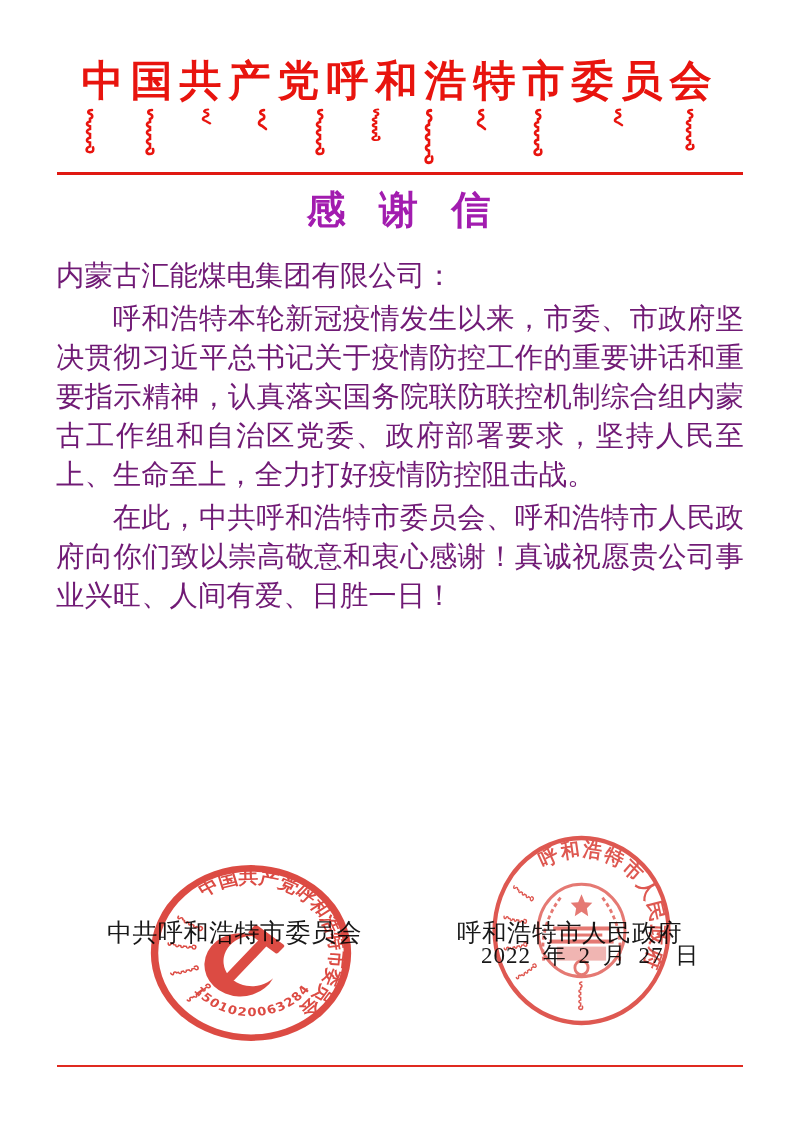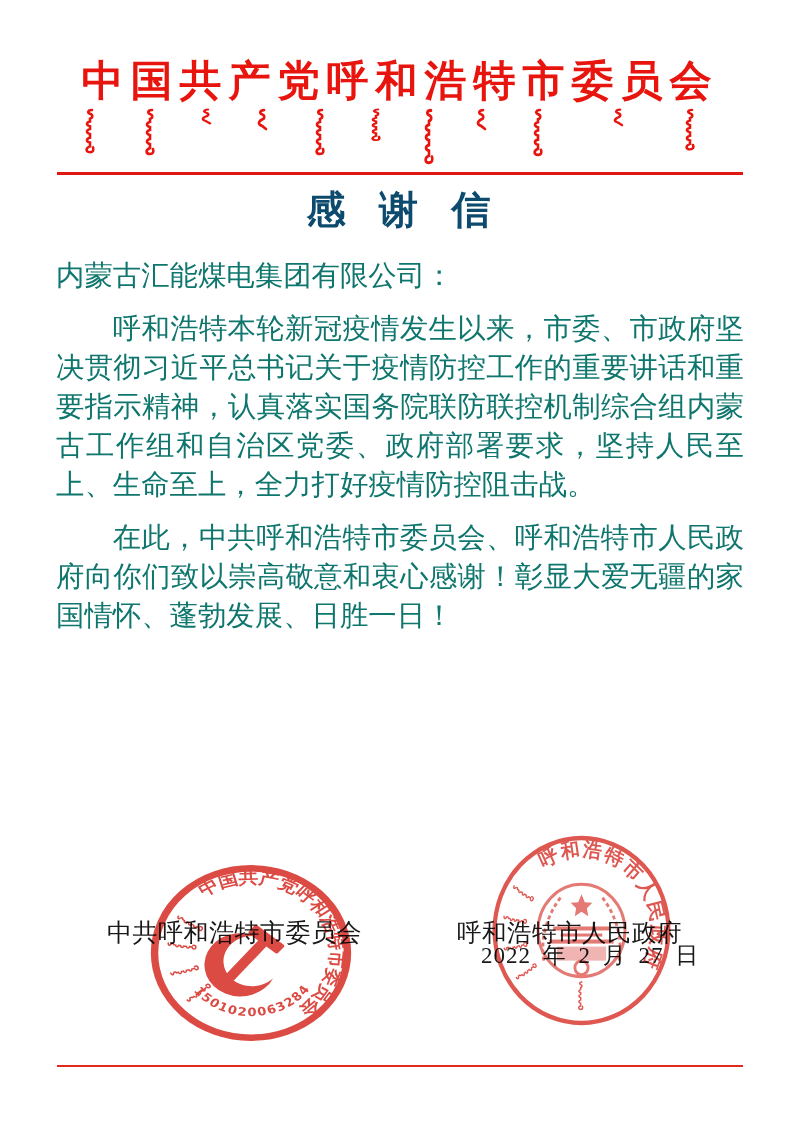--- a/index.html
+++ b/index.html
@@ -14,29 +14,29 @@
     letter-spacing:7px;white-space:nowrap;
   }
   .mongolian-row{position:absolute;top:106px;left:60px;width:680px;height:62px;color:#e8140e;}
   .rule{position:absolute;left:57px;width:686px;height:3px;background:#e01812;}
   .rule-top{top:172px;}
   .rule-bottom{top:1065px;height:2px;background:#e02a20;}
   
   .letter-title{
     position:absolute;top:183px;left:0;width:100%;margin:0;text-align:center;
     font-family:"DejaVu Sans","Liberation Sans",sans-serif;
-    font-size:39px;font-weight:700;color:#0c4a6e;letter-spacing:3px;word-spacing:14px;white-space:nowrap;
+    font-size:39px;font-weight:700;color:#a21caf;letter-spacing:3px;word-spacing:14px;white-space:nowrap;
   }
   
   .letter-body{
     position:absolute;top:256px;left:56px;width:688px;
-    font-size:28.4px;line-height:39px;color:#0f766e;
+    font-size:28.4px;line-height:39px;color:#701a75;
   }
   .letter-body p{margin:0;text-align:justify;text-justify:inter-ideograph;}
-  .letter-body p.para{text-indent:2em;margin-top:14px;}
+  .letter-body p.para{text-indent:2em;margin-top:4px;}
   .salutation{margin-bottom:2px;}
   
   .sign{position:absolute;color:#181818;white-space:nowrap;}
   .sign-left{left:107px;top:916px;font-size:25px;letter-spacing:0.5px;}
   .sign-right{left:457px;top:916px;font-size:24.5px;letter-spacing:0.5px;}
   .sign-date{left:481px;top:940px;font-size:23px;letter-spacing:1px;word-spacing:5px;}
   
   .seal{position:absolute;mix-blend-mode:multiply;color:#d5281f;}
   .seal-left{left:145px;top:860px;width:212px;height:186px;opacity:.84;}
   .seal-right{left:487px;top:830px;width:189px;height:201px;opacity:.78;}
@@ -75,21 +75,21 @@
     <use href="#mg-tall" transform="translate(625,2) scale(1,0.90)"></use>
   </svg>
 
   <div class="rule rule-top"></div>
 
   <h1 class="letter-title">感 谢 信</h1>
 
   <main class="letter-body">
     <p class="salutation">内蒙古汇能煤电集团有限公司：</p>
     <p class="para">呼和浩特本轮新冠疫情发生以来，市委、市政府坚决贯彻习近平总书记关于疫情防控工作的重要讲话和重要指示精神，认真落实国务院联防联控机制综合组内蒙古工作组和自治区党委、政府部署要求，坚持人民至上、生命至上，全力打好疫情防控阻击战。</p>
-    <p class="para">在此，中共呼和浩特市委员会、呼和浩特市人民政府向你们致以崇高敬意和衷心感谢！彰显大爱无疆的家国情怀、蓬勃发展、日胜一日！</p>
+    <p class="para">在此，中共呼和浩特市委员会、呼和浩特市人民政府向你们致以崇高敬意和衷心感谢！真诚祝愿贵公司事业兴旺、人间有爱、日胜一日！</p>
   </main>
 
   <div class="sign sign-left">中共呼和浩特市委员会</div>
   <div class="sign sign-right">呼和浩特市人民政府</div>
   <div class="sign sign-date">2022 年 2 月 27 日</div>
 
   <svg class="seal seal-left" viewBox="-100 -100 200 200" preserveAspectRatio="none">
     <circle r="91" fill="none" stroke="currentColor" stroke-width="7"></circle>
     <path id="sealL-arc" d="M -46.2 -59.1 A 75 75 0 1 1 40.8 62.9" fill="none"></path>
     <text font-size="18.5" font-weight="bold" letter-spacing="0.5">

